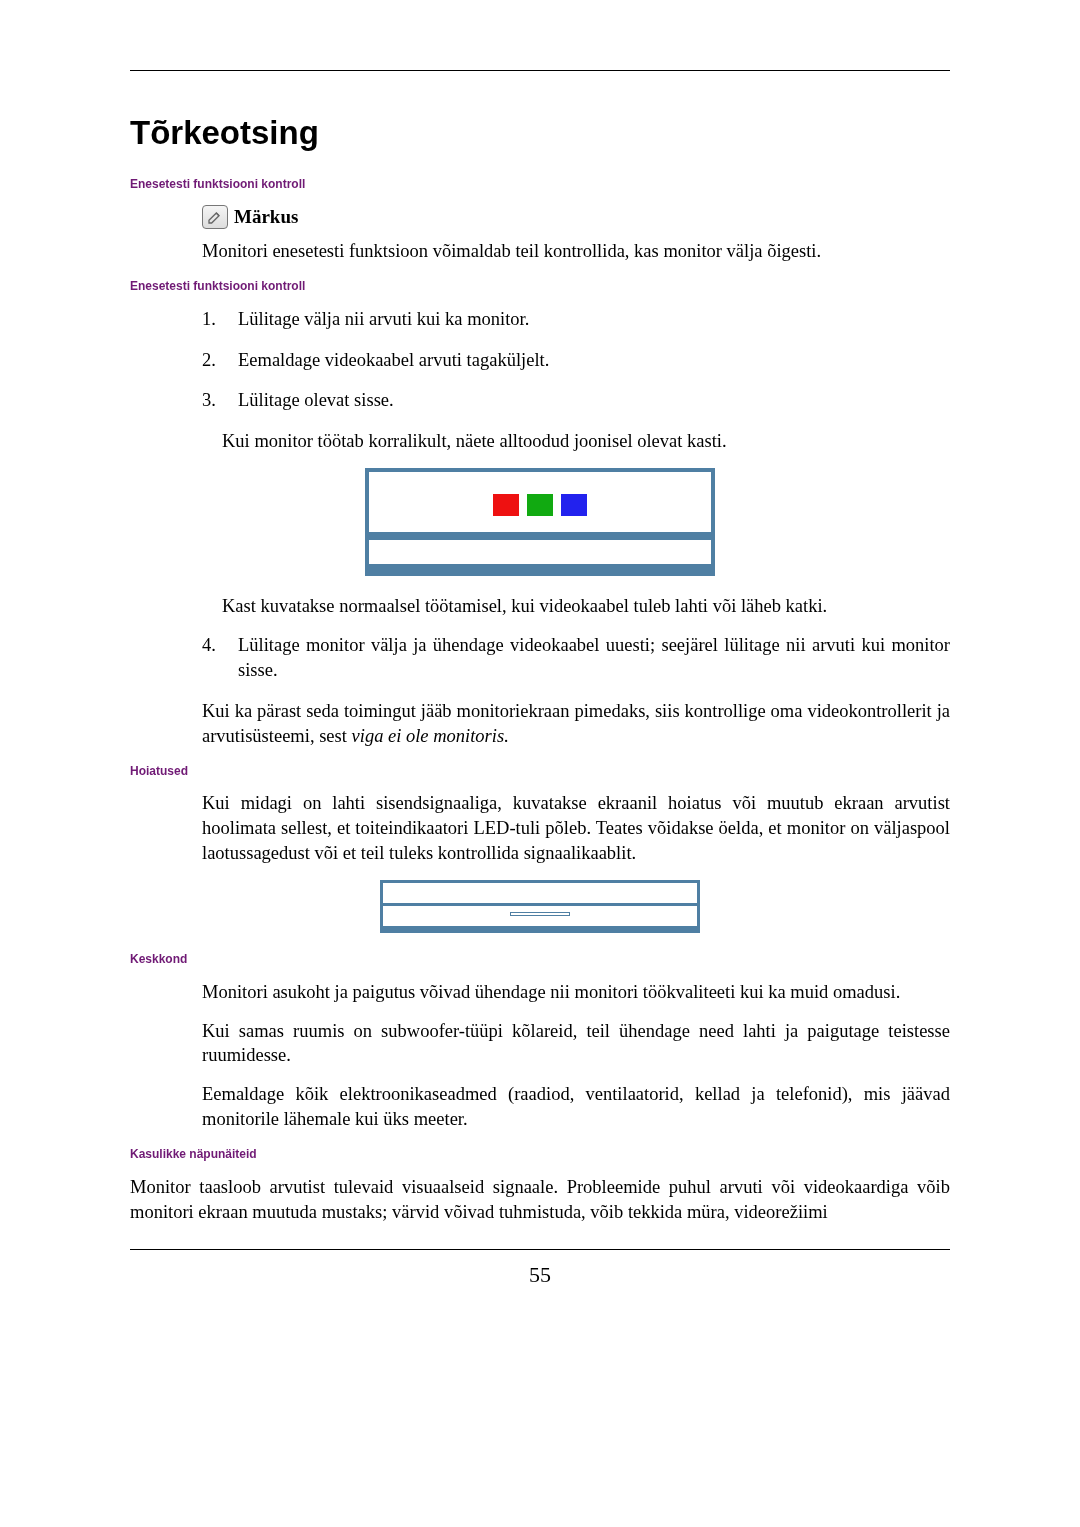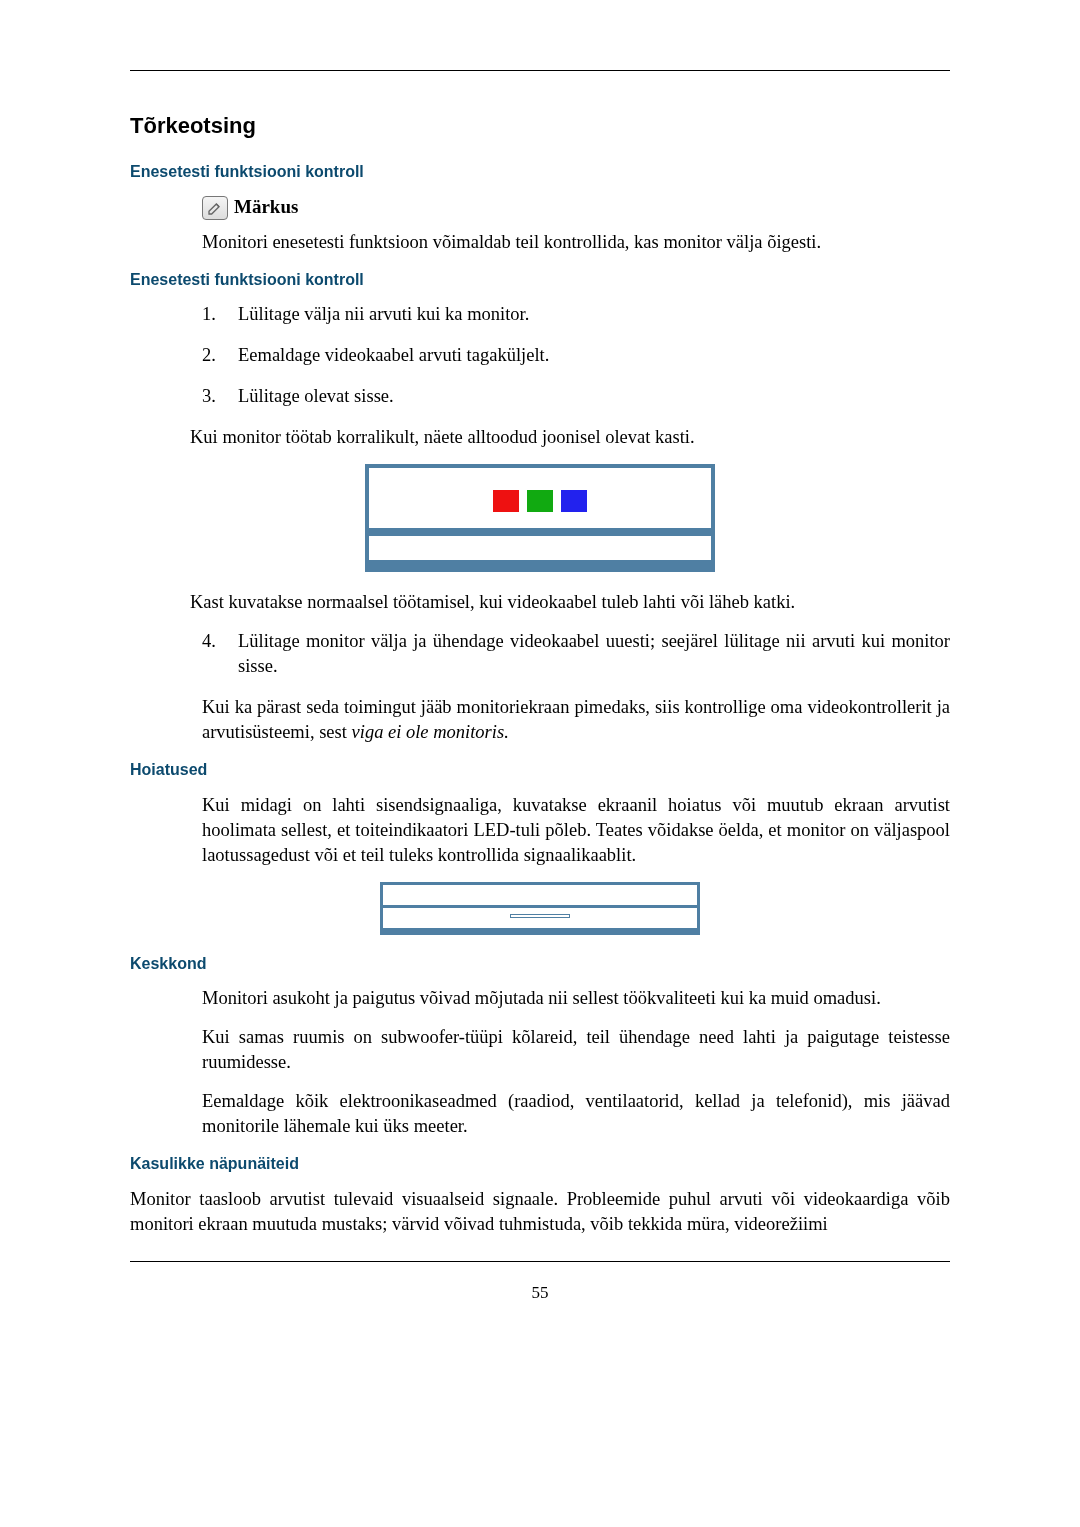--- a/index.html
+++ b/index.html
@@ -10,46 +10,46 @@
     width: 1080px;
     margin: 0 auto;
     padding: 70px 130px 30px 130px;
     font-size: 18.5px;
     line-height: 1.35;
   }
   .top-rule { border-top: 1.5px solid #000; margin-bottom: 40px; }
   h1 {
     font-family: Arial, Helvetica, sans-serif;
     font-weight: bold;
-    font-size: 22px;
+    font-size: 33px;
     margin-bottom: 20px;
   }
   h2 {
     font-family: Arial, Helvetica, sans-serif;
     font-weight: bold;
-    font-size: 16px;
-    color: #0c4a6e;
+    font-size: 12px;
+    color: #701a75;
     margin-bottom: 12px;
   }
   .note-row { display: flex; align-items: flex-end; margin-left: 72px; margin-bottom: 10px; }
   .note-icon {
     width: 26px; height: 24px;
     border: 1px solid #777; border-radius: 4px;
     background: linear-gradient(#f5f5f5,#ddd);
     display:flex; align-items:center; justify-content:center;
     margin-right: 6px;
   }
   .note-icon svg { width:16px; height:16px; }
   .note-label { font-weight: bold; font-size: 19px; }
   .para { margin-left: 72px; margin-bottom: 14px; text-align: justify; }
   ol.steps { margin-left: 72px; list-style: none; }
   ol.steps > li { display:flex; margin-bottom: 16px; }
   ol.steps .num { width: 36px; flex-shrink:0; }
   ol.steps .body { flex: 1; text-align: justify; }
-  .sub-para { margin-left: 60px; margin-bottom: 14px; text-align: justify; }
+  .sub-para { margin-left: 92px; margin-bottom: 14px; text-align: justify; }
   em.italic { font-style: italic; }
   
   .fig { display:flex; justify-content:center; margin: 10px 0 18px 0; }
   .osd-box {
     width: 350px;
     border: 4px solid #4f7fa3;
     font-family: Arial, Helvetica, sans-serif;
   }
   .osd-top { background:#fff; padding: 10px 0 16px 0; text-align:center; }
   .osd-title { color:#4f7fa3; font-size:17px; letter-spacing:1px; margin-bottom:12px; }
@@ -67,21 +67,21 @@
     border: 3px solid #4f7fa3;
     font-family: Arial, Helvetica, sans-serif;
   }
   .osd2-top { background:#fff; text-align:center; padding:8px 6px 10px 6px; }
   .osd2-line1 { color:#4f7fa3; font-size:13px; letter-spacing:0.5px; }
   .osd2-line2 { color:#4f7fa3; font-size:12.5px; letter-spacing:0.3px; margin-top:2px; }
   .osd2-mid { background:#fff; padding:6px 0 10px 0; display:flex; justify-content:center; border-top:3px solid #4f7fa3; }
   .osd2-btn { border:1px solid #4f7fa3; min-width:60px; text-align:center; font-size:13px; color:#4f7fa3; padding:1px 0; background:#fff; }
   .osd2-bot { background:#4f7fa3; color:#d8e4ee; text-align:center; font-size:14px; padding:2px 0; letter-spacing:1px; }
   .footer-rule { border-top:1.5px solid #000; margin-top:24px; }
-  .page-num { text-align:center; font-size:17px; margin-top:20px; }
+  .page-num { text-align:center; font-size:22px; margin-top:10px; }
 </style>
 </head>
 <body>
 
 <div class="top-rule"></div>
 
 <h1>Tõrkeotsing</h1>
 
 <h2>Enesetesti funktsiooni kontroll</h2>
 
@@ -155,21 +155,21 @@
       <div class="osd2-line2"></div>
     </div>
     <div class="osd2-mid">
       <div class="osd2-btn"></div>
     </div>
     <div class="osd2-bot"></div>
   </div>
 </div>
 
 <h2>Keskkond</h2>
-<p class="para">Monitori asukoht ja paigutus võivad mõjutada nii sellest töökvaliteeti kui ka muid omadusi.</p>
+<p class="para">Monitori asukoht ja paigutus võivad ühendage nii monitori töökvaliteeti kui ka muid omadusi.</p>
 <p class="para">Kui samas ruumis on subwoofer-tüüpi kõlareid, teil ühendage need lahti ja paigutage teistesse ruumidesse.</p>
 <p class="para">Eemaldage kõik elektroonikaseadmed (raadiod, ventilaatorid, kellad ja telefonid), mis jäävad monitorile lähemale kui üks meeter.</p>
 
 <h2>Kasulikke näpunäiteid</h2>
 <p class="para" style="margin-left:0; padding-left:0; margin-left:0;">Monitor taasloob arvutist tulevaid visuaalseid signaale. Probleemide puhul arvuti või videokaardiga võib monitori ekraan muutuda mustaks; värvid võivad tuhmistuda, võib tekkida müra, videorežiimi</p>
 
 <div class="footer-rule"></div>
 <div class="page-num">55</div>
 
 </body></html>

